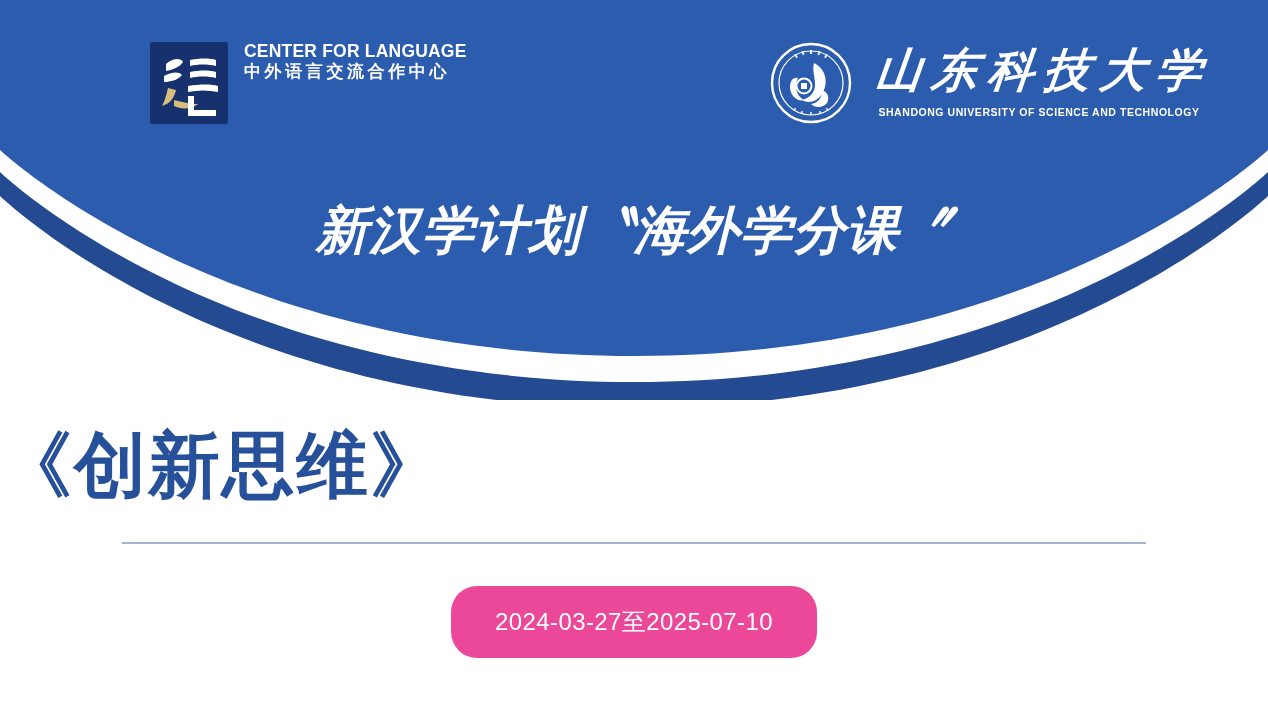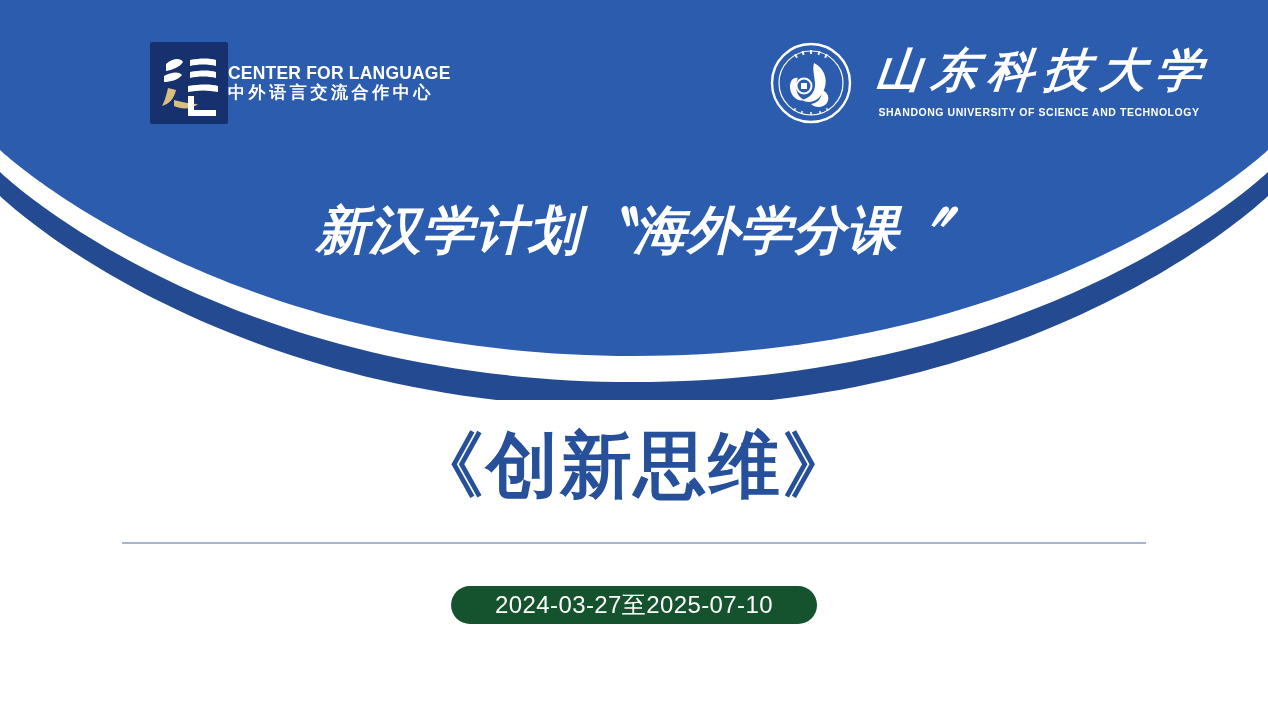--- a/index.html
+++ b/index.html
@@ -40,22 +40,22 @@
     width: 1268px;
     height: 170px;
     z-index: 5;
   }
 
   .logo-left {
     position: absolute;
     left: 150px;
     top: 42px;
     display: flex;
-    align-items: center;
-    gap: 0;
+    align-items: flex-start;
+    gap: 16px;
   }
   .logo-left-mark {
     width: 78px;
     height: 82px;
     background: #17306e;
     border-radius: 3px;
     position: relative;
     flex: none;
     overflow: hidden;
   }
@@ -137,21 +137,20 @@
     white-space: nowrap;
     font-style: italic;
   }
 
   
   .main-title {
     position: absolute;
     left: 0;
     top: 418px;
     width: 1268px;
-    text-align: center;
     color: #27509A;
     font-size: 72px;
     font-weight: 700;
     letter-spacing: 2px;
     white-space: nowrap;
     z-index: 6;
     font-family: Liberation Mono, monospace;
   }
 
   
@@ -164,24 +163,24 @@
     background: #a7b4d2;
     z-index: 6;
   }
 
   
   .date-badge {
     position: absolute;
     left: 50%;
     transform: translateX(-50%);
     top: 586px;
-    background: #14532d;
+    background: #ec4899;
     color: #ffffff;
     border-radius: 26px;
-    padding: 3px 44px;
+    padding: 20px 44px;
     font-size: 24px;
     font-weight: 400;
     letter-spacing: 0.4px;
     white-space: nowrap;
     z-index: 6;
   }
 </style>
 </head>
 <body>
 

